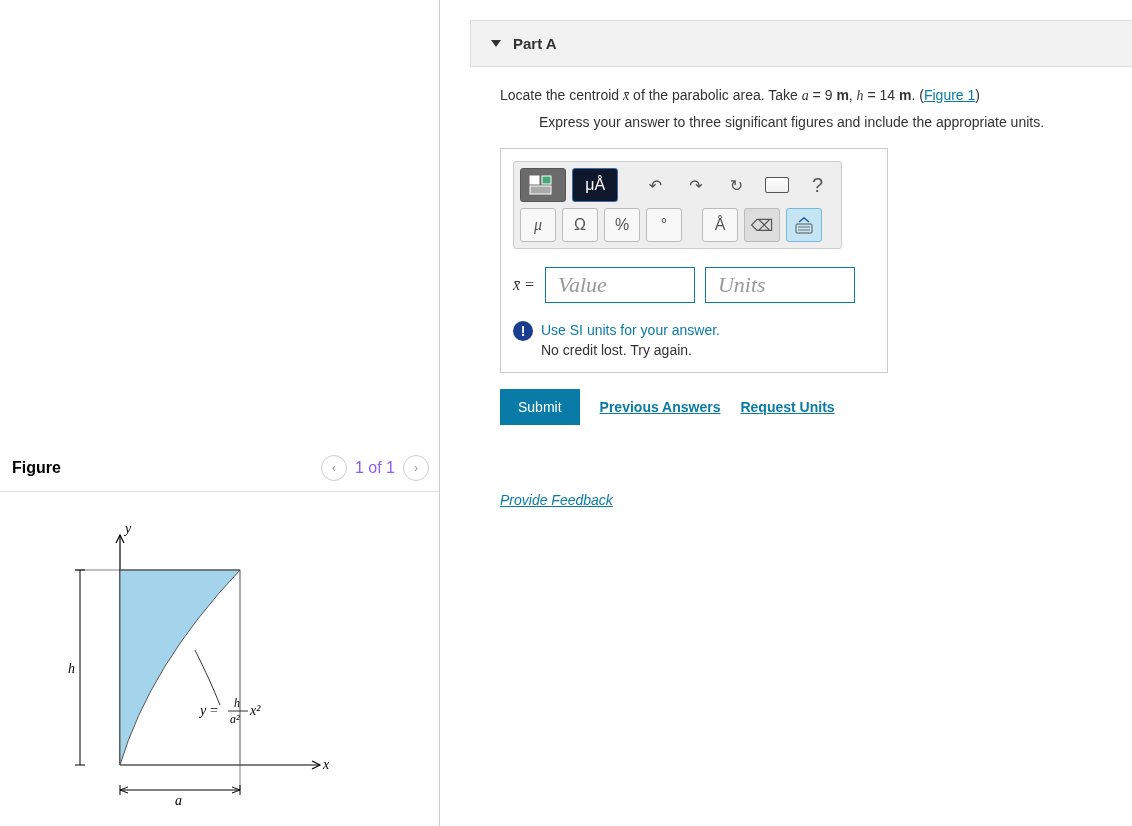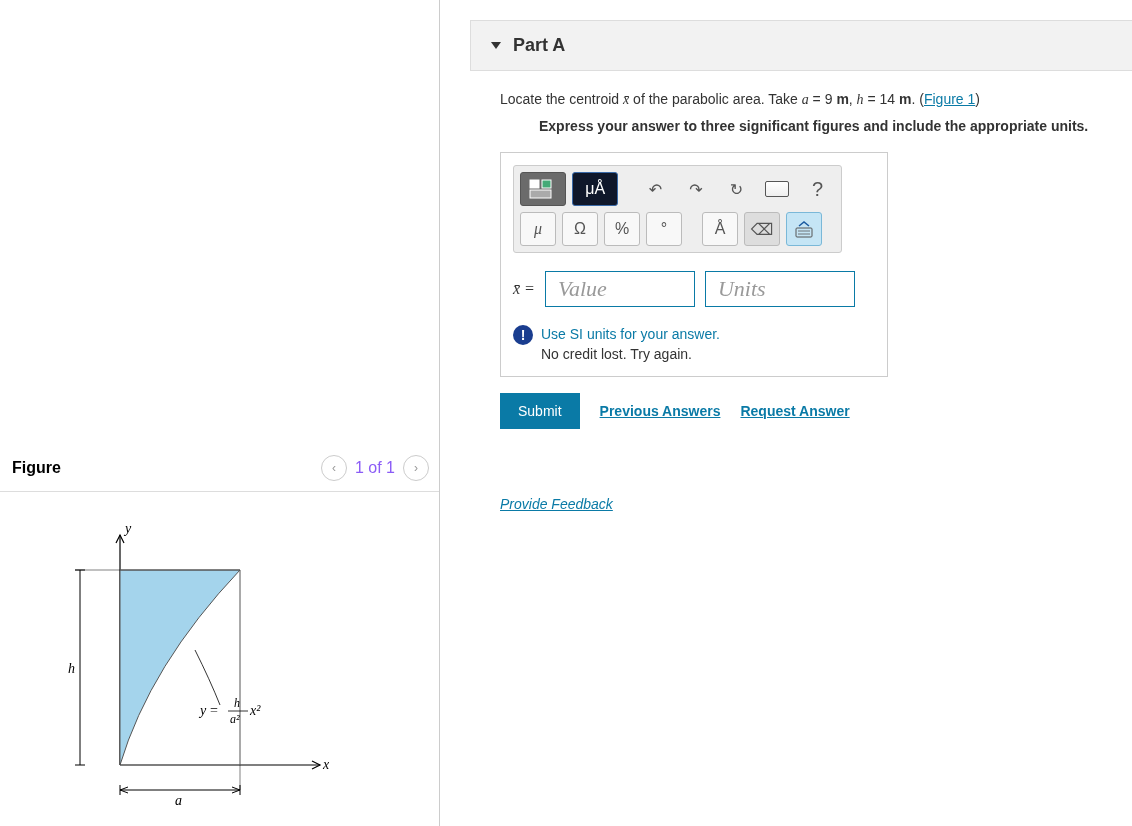--- a/index.html
+++ b/index.html
@@ -86,28 +86,28 @@
     display: flex;
     align-items: center;
     gap: 12px;
   }
   .caret-down {
     width: 0; height: 0;
     border-left: 5px solid transparent;
     border-right: 5px solid transparent;
     border-top: 7px solid #333;
   }
-  .part-title { font-weight: bold; font-size: 18px; }
+  .part-title { font-weight: bold; font-size: 15px; }
 
   .part-body {
     padding: 18px 0 0 30px;
   }
   .question-text { margin-bottom: 8px; line-height: 1.5; }
   .question-text .link { color: #0a7aa6; text-decoration: underline; cursor: pointer; }
-  .express { font-weight: bold; margin-bottom: 18px; padding-left: 39px; }
+  .express { font-weight: normal; margin-bottom: 18px; padding-left: 39px; }
 
   
   .answer-box {
     border: 1px solid #ccc;
     width: 388px;
     padding: 12px;
     box-sizing: border-box;
   }
   .toolbar {
     background: #eee;
@@ -386,21 +386,21 @@
           <div class="feedback-text">
             <div>Use SI units for your answer.</div>
             <div class="line2">No credit lost. Try again.</div>
           </div>
         </div>
       </div>
 
       <div class="actions-row">
         <button class="submit-btn">Submit</button>
         <span class="link-btn">Previous Answers</span>
-        <span class="link-btn">Request Answer</span>
+        <span class="link-btn">Request Units</span>
       </div>
 
       <div style="margin-top:55px;">
         <span class="provide-feedback" style="margin-top:12px;font-style:italic;">Provide Feedback</span>
       </div>
 
     </div>
   </div>
 
 </div>

